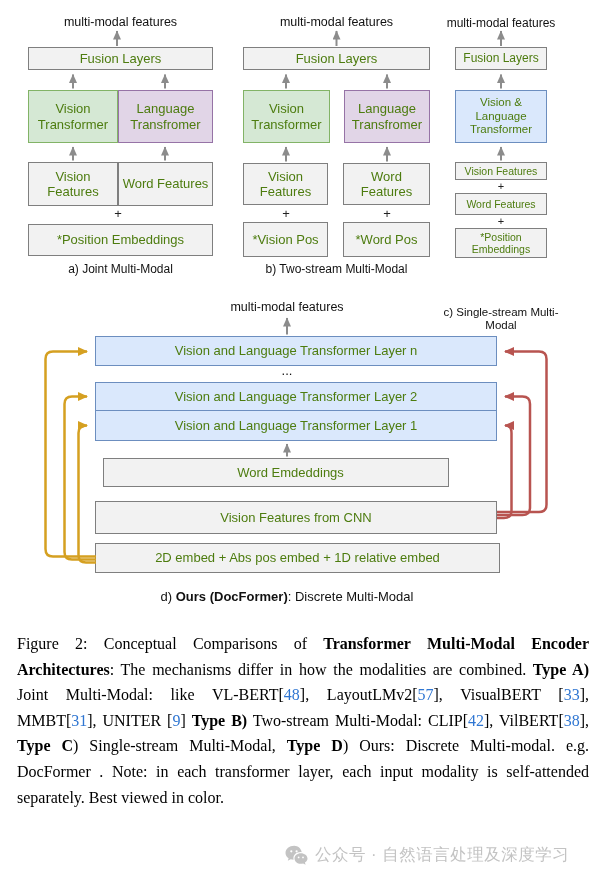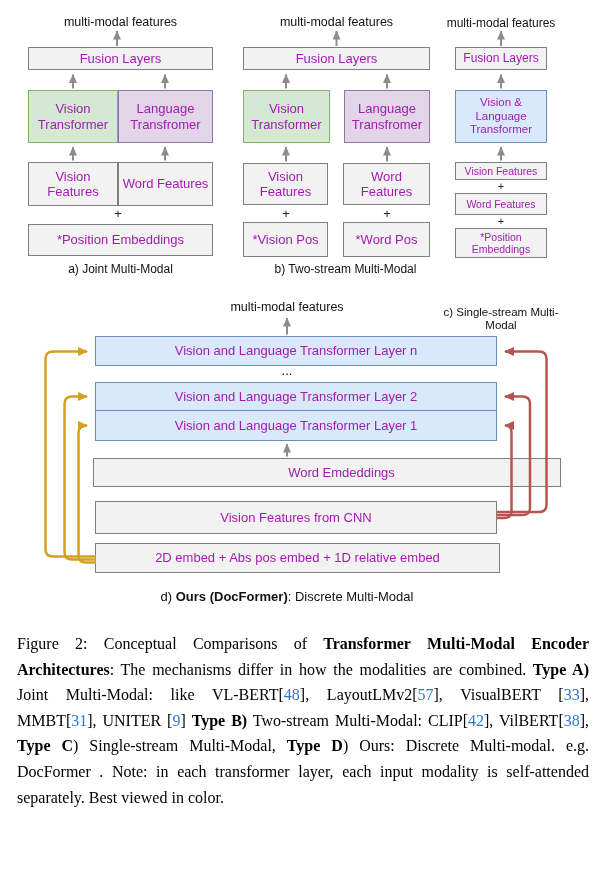--- a/index.html
+++ b/index.html
@@ -2,21 +2,21 @@
 <html style="--green-fill: #D5E8D4; --green-stroke: #82B366; --purple-fill: #E1D5E7; --purple-stroke: #9673A6; --blue-fill: #DAE8FC; --blue-stroke: #6C8EBF; --gray-fill: #F2F2F2; --gray-stroke: #7F7F7F; --arrow-gray: #8C8C8C; --arrow-yellow: #D5A021; --arrow-red: #B85450; --citation-blue: #2F76D2; --watermark-gray: #C3C3C3;"><head>
 <meta charset="utf-8">
 <style>
   * { margin:0; padding:0; box-sizing:border-box; }
   html,body { width:604px; height:878px; background:#ffffff; }
   body { font-family:"Liberation Sans", sans-serif; }
   .page { position:relative; width:604px; height:878px; background:#fff; overflow:hidden; }
 
   .box { position:absolute; border:1.5px solid var(--gray-stroke,#7f7f7f); background:var(--gray-fill,#f2f2f2);
          display:flex; align-items:center; justify-content:center; text-align:center;
-         color:#a21caf; line-height:1.18; }
+         color:#4d7c0f; line-height:1.18; }
   .box.green  { background:var(--green-fill);  border-color:var(--green-stroke); }
   .box.purple { background:var(--purple-fill); border-color:var(--purple-stroke); }
   .box.blue   { background:var(--blue-fill);   border-color:var(--blue-stroke); }
 
   .lbl { position:absolute; text-align:center; color:#111; line-height:1.15; }
 
   .f13 { font-size:13px; }
   .f125 { font-size:12.5px; }
   .f12 { font-size:12px; }
   .f115 { font-size:11.5px; }
@@ -57,42 +57,42 @@
     <div class="lbl f125" style="left:243px; top:15px; width:187px;">multi-modal features</div>
     <div class="box f13" style="left:243px; top:47px; width:187px; height:23px;">Fusion Layers</div>
     <div class="box green f13" style="left:243px; top:90px; width:87px; height:53px; padding:0 4px;">Vision Transformer</div>
     <div class="box purple f13" style="left:344px; top:90px; width:86px; height:53px; padding:0 2px;">Language Transfromer</div>
     <div class="box f13" style="left:243px; top:163px; width:85px; height:42px; padding:0 10px;">Vision Features</div>
     <div class="box f13" style="left:343px; top:163px; width:87px; height:42px; padding:0 10px;">Word Features</div>
     <div class="lbl plus" style="left:266px; top:207px; width:40px;">+</div>
     <div class="lbl plus" style="left:367px; top:207px; width:40px;">+</div>
     <div class="box f13" style="left:243px; top:222px; width:85px; height:35px;">*Vision Pos</div>
     <div class="box f13" style="left:343px; top:222px; width:87px; height:35px;">*Word Pos</div>
-    <div class="lbl f12" style="left:252px; top:263px; width:187px;">b) Two-stream Multi-Modal</div>
+    <div class="lbl f12" style="left:243px; top:263px; width:187px;">b) Two-stream Multi-Modal</div>
   </div>
 
   <div>
     <div class="lbl f12" style="left:425px; top:17px; width:152px;">multi-modal features</div>
     <div class="box f12" style="left:455px; top:47px; width:92px; height:23px;">Fusion Layers</div>
     <div class="box blue f115" style="left:455px; top:90px; width:92px; height:53px; padding:0 10px;">Vision &amp; Language Transformer</div>
     <div class="box f105" style="left:455px; top:162px; width:92px; height:18px;">Vision Features</div>
     <div class="lbl plus" style="left:481px; top:180px; width:40px; font-size:11px;">+</div>
     <div class="box f105" style="left:455px; top:193px; width:92px; height:22px;">Word Features</div>
     <div class="lbl plus" style="left:481px; top:215px; width:40px; font-size:11px;">+</div>
     <div class="box f105" style="left:455px; top:228px; width:92px; height:30px; padding:0 14px;">*Position Embeddings</div>
     <div class="lbl f115" style="left:440px; top:266px; width:122px;margin-top:40px;">c) Single-stream Multi-Modal</div>
   </div>
 
   <div>
     <div class="lbl f125" style="left:187px; top:300px; width:200px;">multi-modal features</div>
     <div class="box blue f13" style="left:95px; top:336px; width:402px; height:30px;">Vision and Language Transformer Layer n</div>
     <div class="lbl f13" style="left:257px; top:364px; width:60px;">...</div>
     <div class="box blue f13" style="left:95px; top:382px; width:402px; height:29px;">Vision and Language Transformer Layer 2</div>
     <div class="box blue f13" style="left:95px; top:410px; width:402px; height:31px;">Vision and Language Transformer Layer 1</div>
-    <div class="box f13" style="left:93px; top:458px; width:468px; height:29px;padding-left:29px;">Word Emdeddings</div>
+    <div class="box f13" style="left:103px; top:458px; width:346px; height:29px;padding-left:29px;">Word Emdeddings</div>
     <div class="box f13" style="left:95px; top:501px; width:402px; height:33px;">Vision Features from CNN</div>
     <div class="box f13" style="left:95px; top:543px; width:405px; height:30px;">2D embed + Abs pos embed + 1D relative embed</div>
     <div class="lbl dcap" style="left:87px; top:590px; width:400px;"><span>d) </span><span class="b">Ours (DocFormer)</span><span>: Discrete Multi-Modal</span></div>
   </div>
 
   <svg class="overlay" width="604" height="878" viewBox="0 0 604 878">
     <defs>
       <marker id="mGray" markerUnits="userSpaceOnUse" markerWidth="10" markerHeight="10" refX="8.5" refY="4" orient="auto">
         <path d="M0,0 L9,4 L0,8 Z" fill="#8C8C8C"></path>
       </marker>
@@ -133,14 +133,29 @@
 
     <g fill="none" stroke-width="2.5">
       <path d="M 497 512 L 539 512 Q 546.5 512 546.5 504.5 L 546.5 359 Q 546.5 351.5 539 351.5 L 505 351.5" marker-end="url(#mRed)" stroke="#B85450"></path>
       <path d="M 497 515 L 522.5 515 Q 530 515 530 507.5 L 530 404 Q 530 396.5 522.5 396.5 L 505 396.5" marker-end="url(#mRed)" stroke="#B85450"></path>
       <path d="M 497 518 L 504 518 Q 511.5 518 511.5 510.5 L 511.5 433 Q 511.5 425.5 506 425.5 L 505 425.5" marker-end="url(#mRed)" stroke="#B85450"></path>
     </g>
   </svg>
 
   <p class="caption"><span>Figure 2: Conceptual Comparisons of </span><span class="b">Transformer Multi-Modal Encoder Architectures</span><span>: The mechanisms differ in how the modalities are combined. </span><span class="b">Type A)</span><span> Joint Multi-Modal: like VL-BERT[</span><span class="cite">48</span><span>], LayoutLMv2[</span><span class="cite">57</span><span>], VisualBERT [</span><span class="cite">33</span><span>], MMBT[</span><span class="cite">31</span><span>], UNITER [</span><span class="cite">9</span><span>] </span><span class="b">Type B)</span><span> Two-stream Multi-Modal: CLIP[</span><span class="cite">42</span><span>], VilBERT[</span><span class="cite">38</span><span>], </span><span class="b">Type C</span><span>) Single-stream Multi-Modal, </span><span class="b">Type D</span><span>) Ours: Discrete Multi-modal. e.g. DocFormer . Note: in each transformer layer, each input modality is self-attended separately. Best viewed in color.</span></p>
 
+  <div class="watermark">
+    <svg width="24" height="21" viewBox="0 0 24 21">
+      <g fill="currentColor">
+        <path d="M9.2 0.8 C4.3 0.8 0.5 4.0 0.5 7.9 C0.5 10.1 1.7 12.0 3.6 13.3 L2.8 15.8 L5.7 14.3 C6.6 14.6 7.6 14.8 8.6 14.8 C8.5 14.4 8.4 13.9 8.4 13.4 C8.4 9.9 11.6 7.1 15.5 7.1 C15.9 7.1 16.3 7.1 16.7 7.2 C16.1 3.6 13.0 0.8 9.2 0.8 Z"></path>
+        <path d="M15.8 8.2 C12.3 8.2 9.5 10.6 9.5 13.5 C9.5 16.4 12.3 18.8 15.8 18.8 C16.6 18.8 17.4 18.7 18.1 18.4 L20.6 19.7 L19.9 17.6 C21.5 16.6 22.5 15.1 22.5 13.5 C22.5 10.6 19.5 8.2 15.8 8.2 Z"></path>
+      </g>
+      <g fill="#ffffff">
+        <circle cx="6.3" cy="6.3" r="1.1"></circle>
+        <circle cx="11.6" cy="6.3" r="1.1"></circle>
+        <circle cx="13.6" cy="12.4" r="0.9"></circle>
+        <circle cx="18.0" cy="12.4" r="0.9"></circle>
+      </g>
+    </svg>
+    <span>公众号 · 自然语言处理及深度学习</span>
+  </div>
 
 </div>
 
 </body></html>

